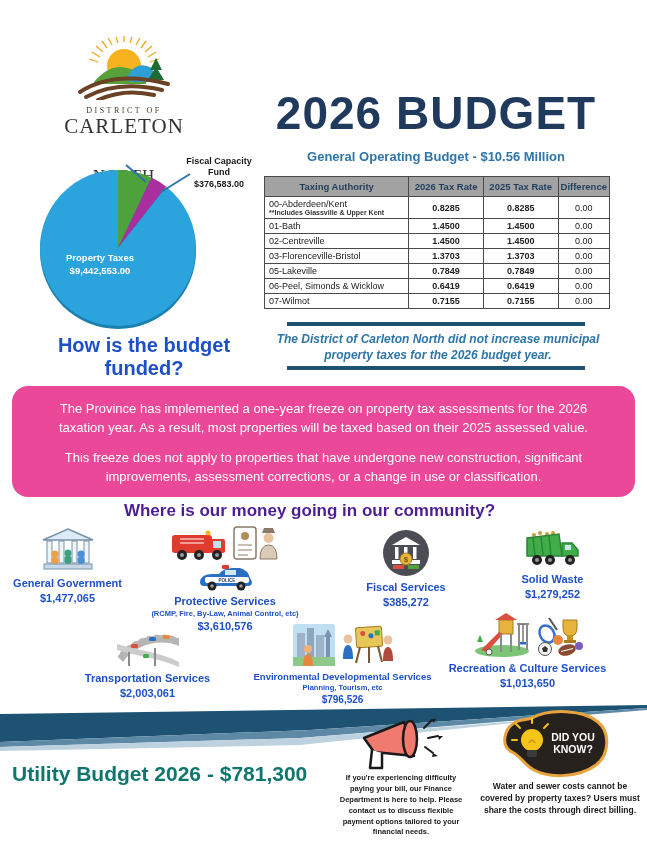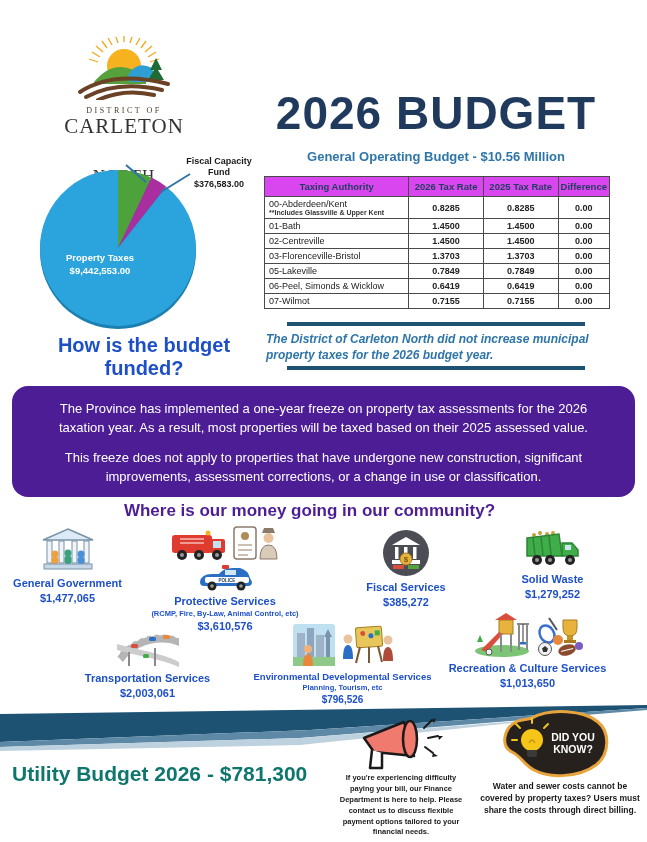--- a/index.html
+++ b/index.html
@@ -13,36 +13,36 @@
   .logo .name1{font-family:"Liberation Serif",serif;font-size:21px;letter-spacing:1px;color:#333;line-height:1.05;}
   .logo .name2{font-family:"Liberation Serif",serif;font-size:17px;letter-spacing:1px;color:#333;line-height:1.05;margin-top:30px;}
 
   
   .big-title{left:248px;top:86px;width:376px;text-align:center;font-size:46px;font-weight:900;color:#1f3a5c;letter-spacing:1px;}
 
   
   .op-heading{left:261px;top:149px;width:350px;text-align:center;font-size:13px;font-weight:bold;color:#2e75a8;}
   table.tax{border-collapse:collapse;width:346px;background:#fff;}
   table.tax th,table.tax td{border:1px solid #4a4a4a;padding:2px 4px;}
-  table.tax th{background:#d946ef;color:#1e3d5c;font-size:9.5px;font-weight:bold;text-align:center;padding:4px 2px;}
+  table.tax th{background:#a3a3a3;color:#1e3d5c;font-size:9.5px;font-weight:bold;text-align:center;padding:4px 2px;}
   table.tax td{font-size:9px;color:#222;}
   td.auth{text-align:left;padding-left:6px;}
   td.rate{text-align:center;font-weight:bold;}
-  td.diff{text-align:center;font-weight:bold;}
+  td.diff{text-align:center;font-weight:normal;}
   .auth-note{font-size:7px;font-weight:bold;color:#333;}
   .bar{height:4px;background:#1d5273;}
-  .note-italic{left:266px;top:331px;width:344px;font-style:italic;font-weight:600;font-size:12px;color:#2e75a8;line-height:1.35;}
+  .note-italic{left:266px;top:331px;width:344px;text-align:center;font-style:italic;font-weight:600;font-size:12px;color:#2e75a8;line-height:1.35;}
 
   
   .pie-label{position:absolute;text-align:center;font-size:9px;font-weight:bold;color:#1a1a1a;line-height:1.25;}
   .pie-inner{left:48px;top:252px;width:104px;color:#fff;font-size:9.5px;font-weight:bold;text-align:center;line-height:1.35;}
   .pie-caption{left:18px;top:334px;width:252px;text-align:center;font-size:20px;font-weight:bold;color:#1d50c8;}
 
   
-  .banner{left:12px;top:386px;width:623px;height:111px;background:#4c1d95;border-radius:16px;color:#fff;box-sizing:border-box;padding:14px 34px;text-align:center;}
+  .banner{left:12px;top:386px;width:623px;height:111px;background:#ec4899;border-radius:16px;color:#fff;box-sizing:border-box;padding:14px 34px;text-align:center;}
   .banner p{margin:0 0 11px 0;font-size:13px;line-height:1.45;}
   .banner p:last-child{margin-bottom:12px;}
 
   
   .community-heading{left:0;top:501px;width:619px;text-align:center;font-size:17px;font-weight:bold;color:#4c1d95;}
   .svc{position:absolute;display:flex;flex-direction:column;align-items:center;text-align:center;}
   .svc .nm{font-size:11px;font-weight:bold;color:#1d50c8;line-height:1.2;margin-top:4px;}
   .svc .sub{font-size:7.5px;font-weight:bold;color:#1d50c8;margin-top:1px;}
   .svc .amt{font-size:11px;font-weight:bold;color:#1d50c8;margin-top:2px;}
   .icon-row{display:flex;align-items:flex-end;gap:4px;}

